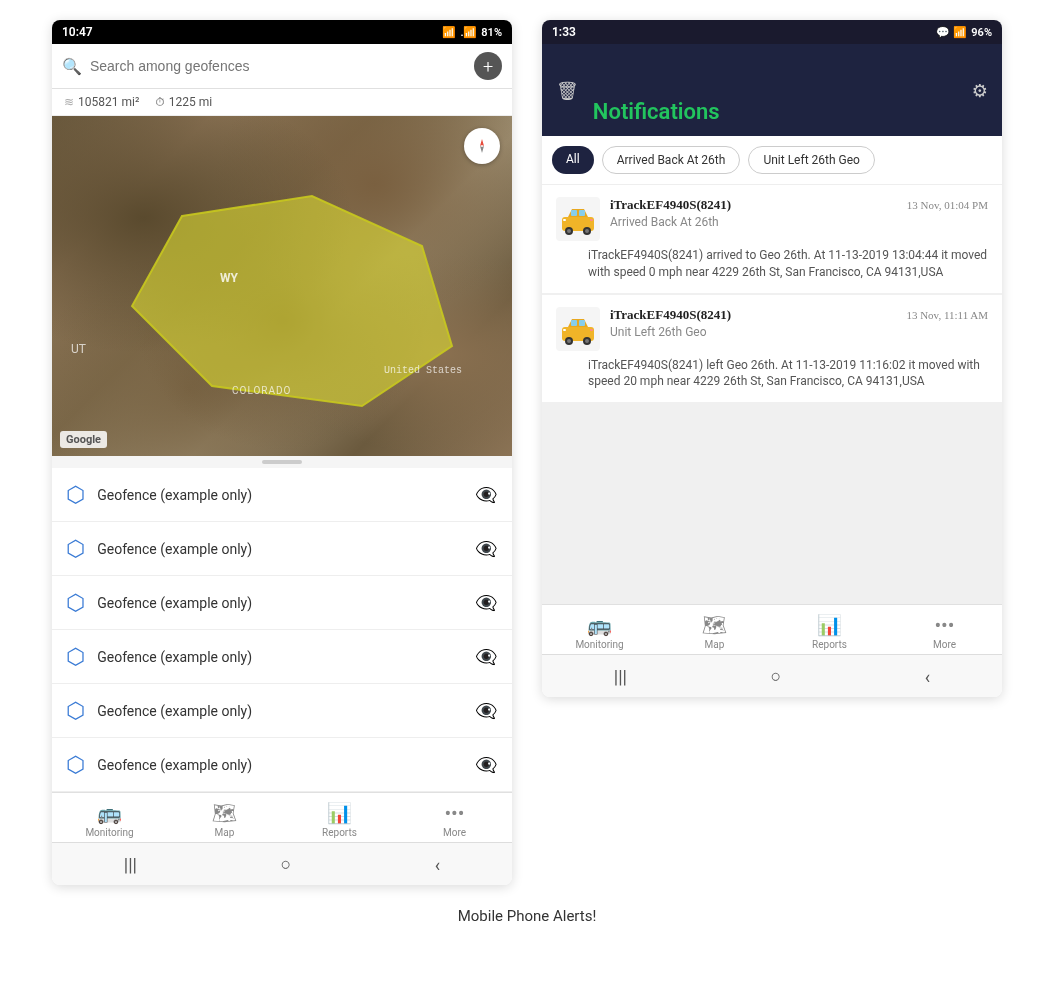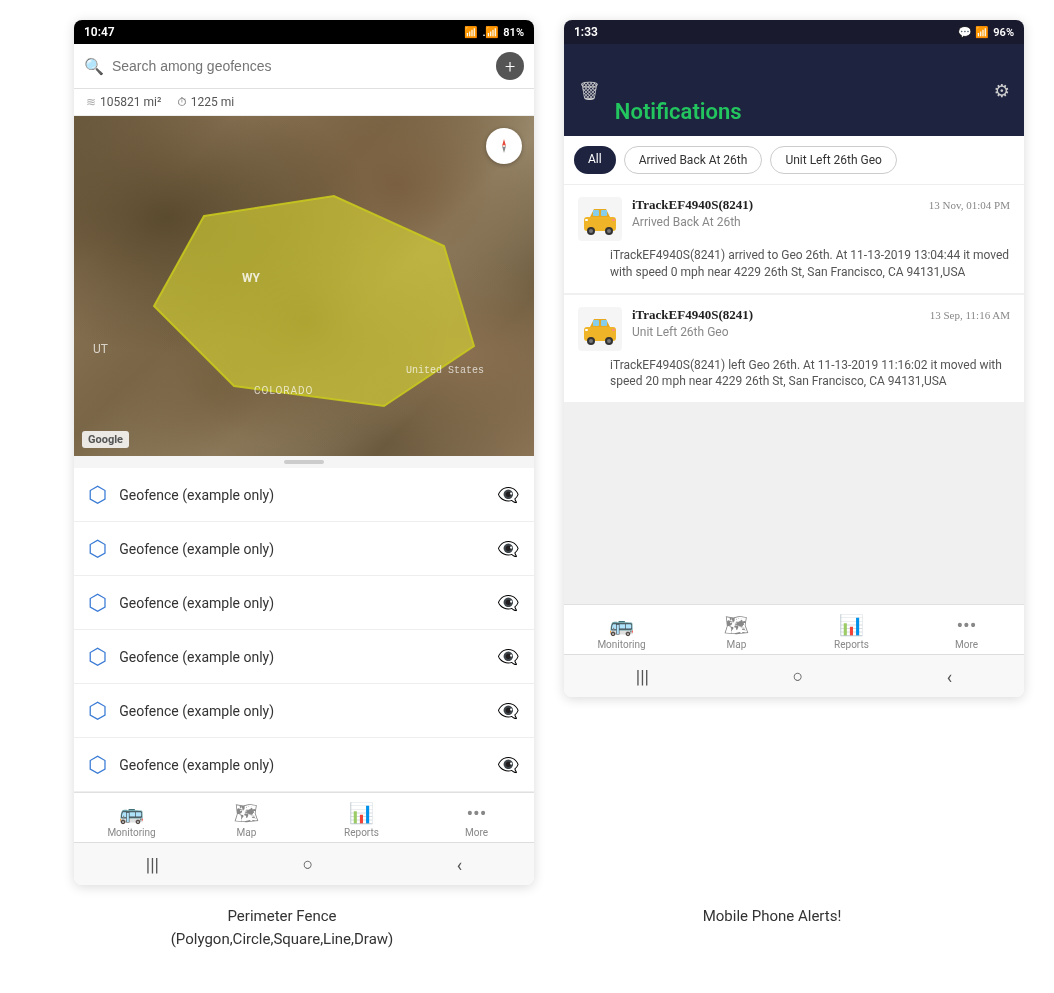--- a/index.html
+++ b/index.html
@@ -12,21 +12,21 @@
       flex-direction: column;
       align-items: center;
       justify-content: flex-start;
     }
     .screens-row {
       display: flex;
       flex-direction: row;
       gap: 30px;
       padding: 20px 30px 10px 30px;
       align-items: flex-start;
-      justify-content: flex-end;
+      justify-content: center;
       width: 100%;
     }
     .phone-screen {
       width: 460px;
       border-radius: 8px;
       overflow: hidden;
       box-shadow: 0 2px 12px rgba(0,0,0,0.15);
       background: #fff;
       display: flex;
       flex-direction: column;
@@ -542,21 +542,21 @@
               <circle cx="13" cy="34" r="2" fill="#777"></circle>
               <circle cx="31" cy="34" r="4" fill="#333"></circle>
               <circle cx="31" cy="34" r="2" fill="#777"></circle>
               <rect x="7" y="22" width="3" height="2" rx="1" fill="#fff"></rect>
               <rect x="34" y="22" width="3" height="2" rx="1" fill="#f88"></rect>
             </svg>
           </div>
           <div class="notif-card-meta">
             <div class="notif-card-header-row">
               <span class="notif-device-name">iTrackEF4940S(8241)</span>
-              <span class="notif-timestamp">13 Sep, 11:16 AM</span>
+              <span class="notif-timestamp">13 Nov, 11:11 AM</span>
             </div>
             <div class="notif-event-type">Unit Left 26th Geo</div>
           </div>
         </div>
         <div class="notif-description">iTrackEF4940S(8241) left Geo 26th.    At 11-13-2019 11:16:02 it moved with speed 20 mph near 4229 26th St, San Francisco, CA 94131,USA</div>
       </div>
 
       <div style="flex:1;background:#f0f0f0;min-height:200px;"></div>
     </div>
 
@@ -582,18 +582,15 @@
     <div class="android-nav">
       <span class="android-btn">|||</span>
       <span class="android-btn">○</span>
       <span class="android-btn">‹</span>
     </div>
   </div>
 </div>
 
 <div class="captions-row">
   <div class="caption">
-    <span>Perimeter Fence<br>(Polygon,Circle,Square,Line,Draw)</span>
-  </div>
-  <div class="caption">
     <span>Mobile Phone Alerts!</span>
   </div>
 </div>
 
 </body></html>

